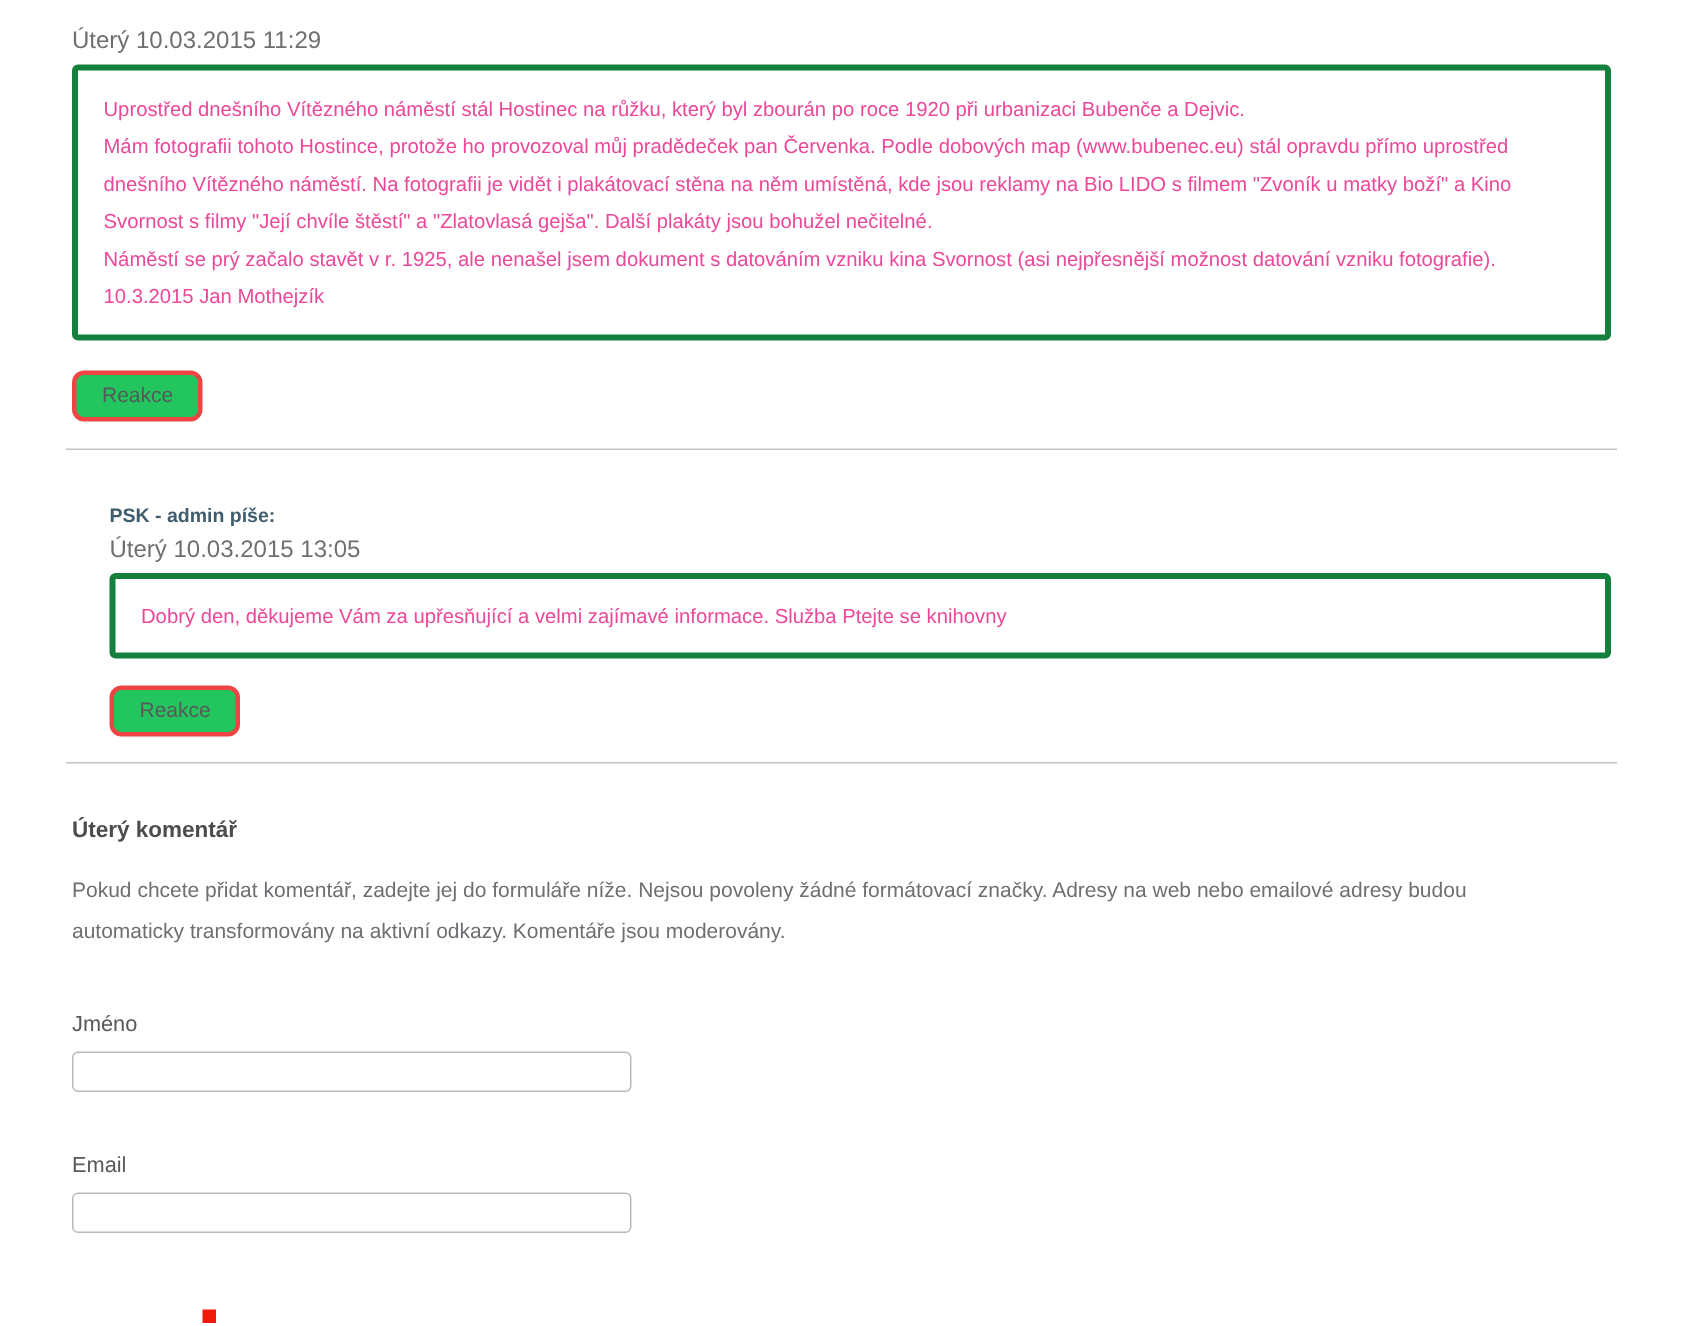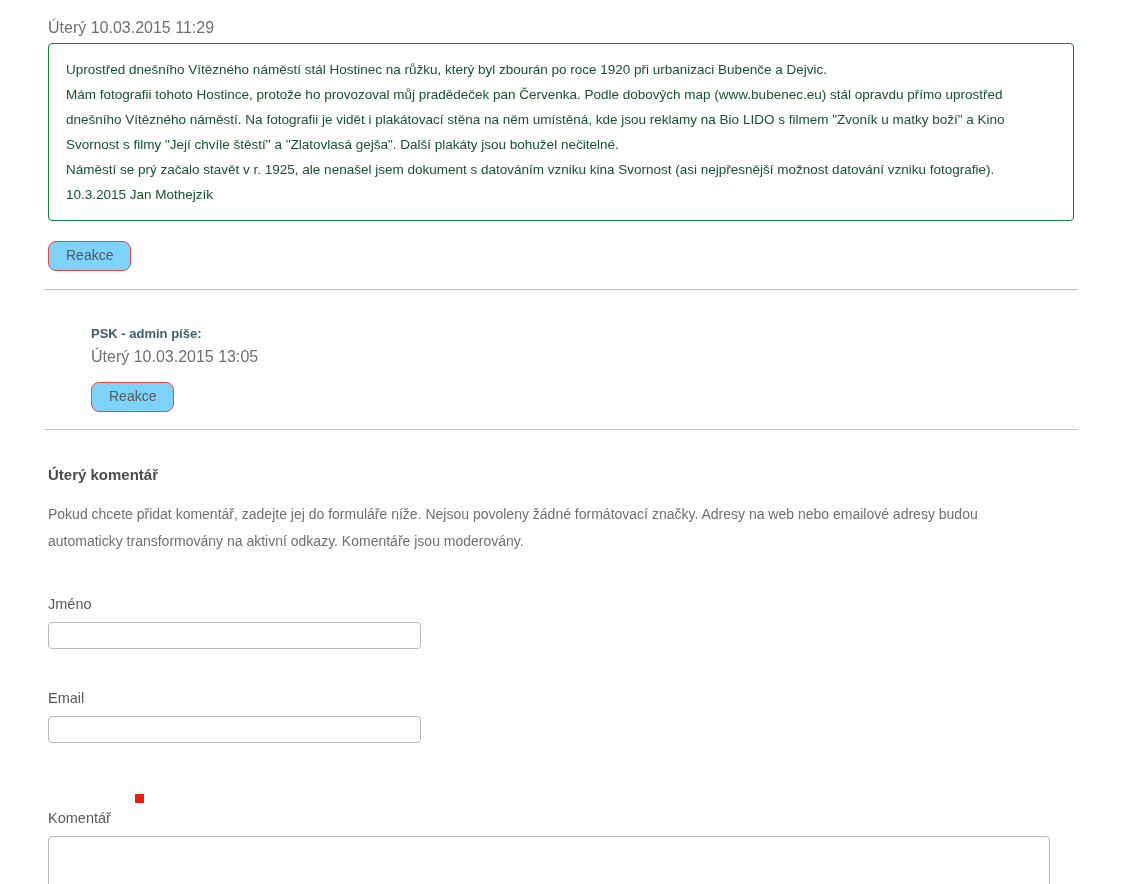--- a/index.html
+++ b/index.html
@@ -24,49 +24,49 @@
     line-height: 16px;
   }
   .comment-date {
     font-size: 16px;
     color: #6e6f72;
     margin-top: 7px;
     line-height: 15px;
   }
   .comment-box {
     background: #ffffff;
-    border: 1px solid #15803d;
+    border: 4px solid #15803d;
     border-radius: 4px;
     margin-top: 8px;
     padding: 13px 17px;
     font-size: 13.5px;
     line-height: 25px;
-    color: #14532d;
+    color: #ec4899;
   }
   .comment-box p { margin: 0; }
   .reakce-btn {
     display: inline-block;
     margin-top: 20px;
-    background: #7dd3fc;
-    border: 1px solid #ef4444;
+    background: #22c55e;
+    border: 3px solid #ef4444;
     border-radius: 8px;
     padding: 5px 17px 6px 17px;
     font-size: 14px;
     font-family: "Liberation Sans", sans-serif;
     color: #58595b;
     cursor: pointer;
     line-height: 17px;
   }
   .divider {
     border: none;
     border-top: 1px solid #c3c3c3;
     margin: 18px -4px 0 -4px;
     height: 0;
   }
-  .comment-reply { margin-left: 43px; margin-top: 36px; }
+  .comment-reply { margin-left: 25px; margin-top: 36px; }
   .comment-first { margin-top: 0; }
   .add-comment-title {
     margin-top: 36px;
     font-size: 15px;
     font-weight: bold;
     color: #4e4c4b;
     line-height: 18px;
   }
   .add-comment-instructions {
     margin-top: 17px;
@@ -134,20 +134,23 @@
       <p>10.3.2015 Jan Mothejzík</p>
     </div>
     <button class="reakce-btn">Reakce</button>
   </div>
 
   <hr class="divider">
 
   <div class="comment comment-reply">
     <div class="comment-author">PSK - admin píše:</div>
     <div class="comment-date">Úterý 10.03.2015 13:05</div>
+    <div class="comment-box" style="padding-top:12px;padding-bottom:12px;">
+      <p>Dobrý den, děkujeme Vám za upřesňující a velmi zajímavé informace. Služba Ptejte se knihovny</p>
+    </div>
     <button class="reakce-btn" style="margin-top:18px;">Reakce</button>
   </div>
 
   <hr class="divider" style="margin-top:17px;">
 
   <div class="add-comment">
     <div class="add-comment-title">Úterý komentář</div>
     <div class="add-comment-instructions">Pokud chcete přidat komentář, zadejte jej do formuláře níže. Nejsou povoleny žádné formátovací značky. Adresy na web nebo emailové adresy budou automaticky transformovány na aktivní odkazy. Komentáře jsou moderovány.</div>
 
     <div class="form-field">

